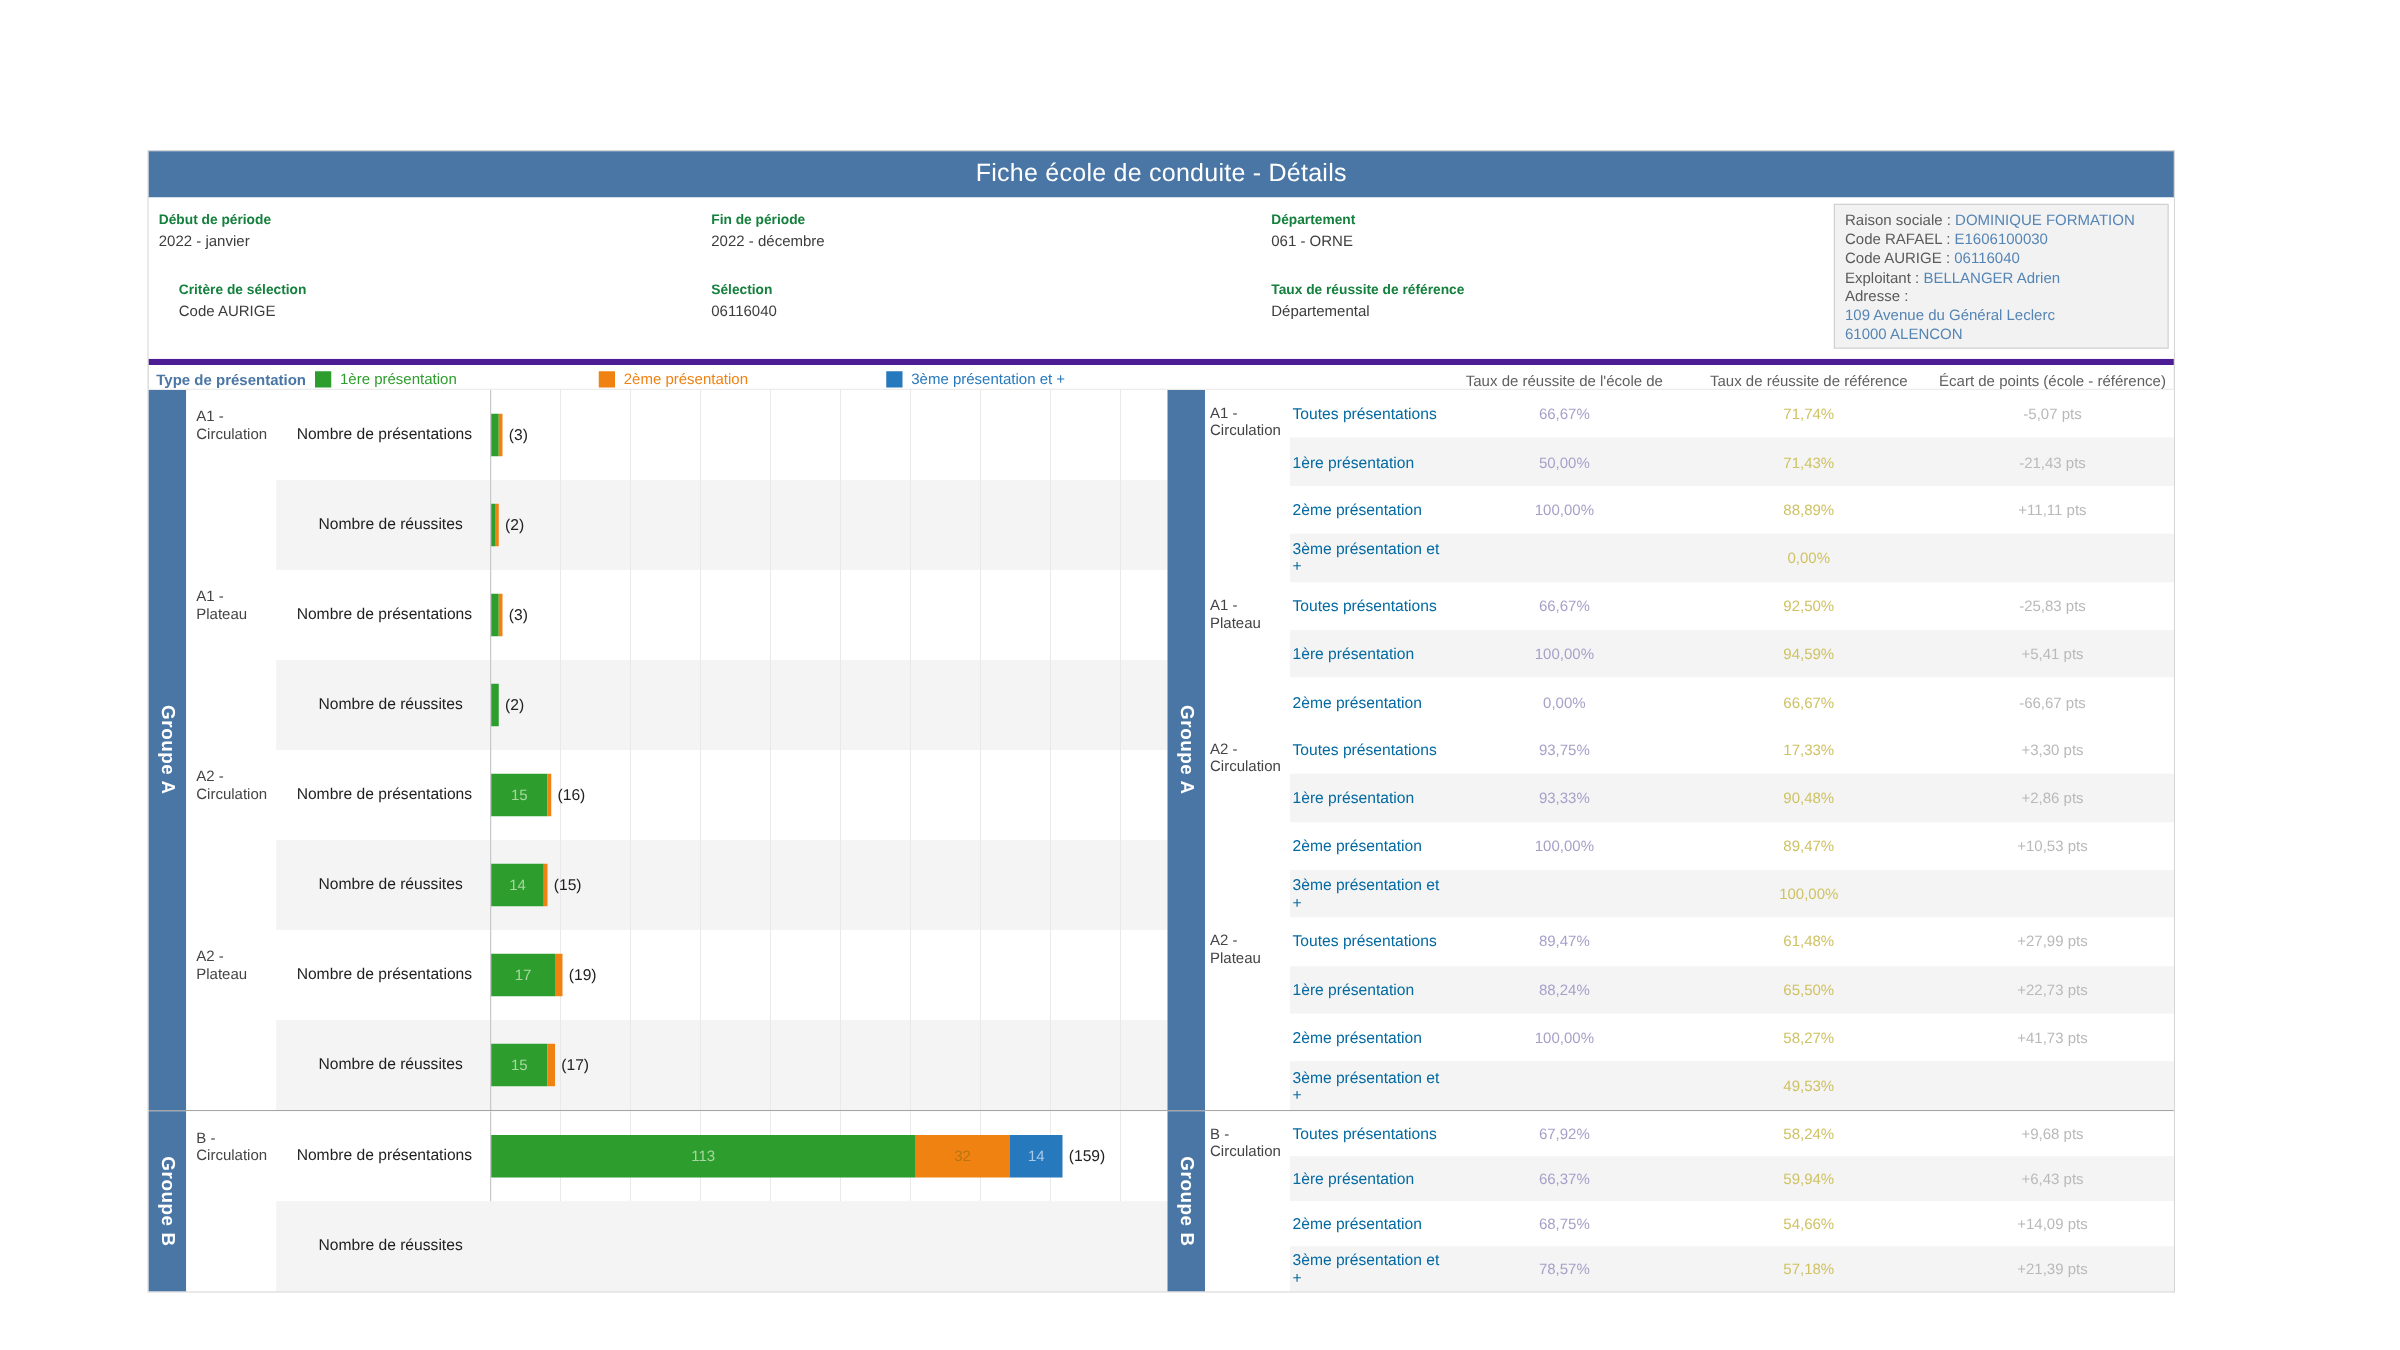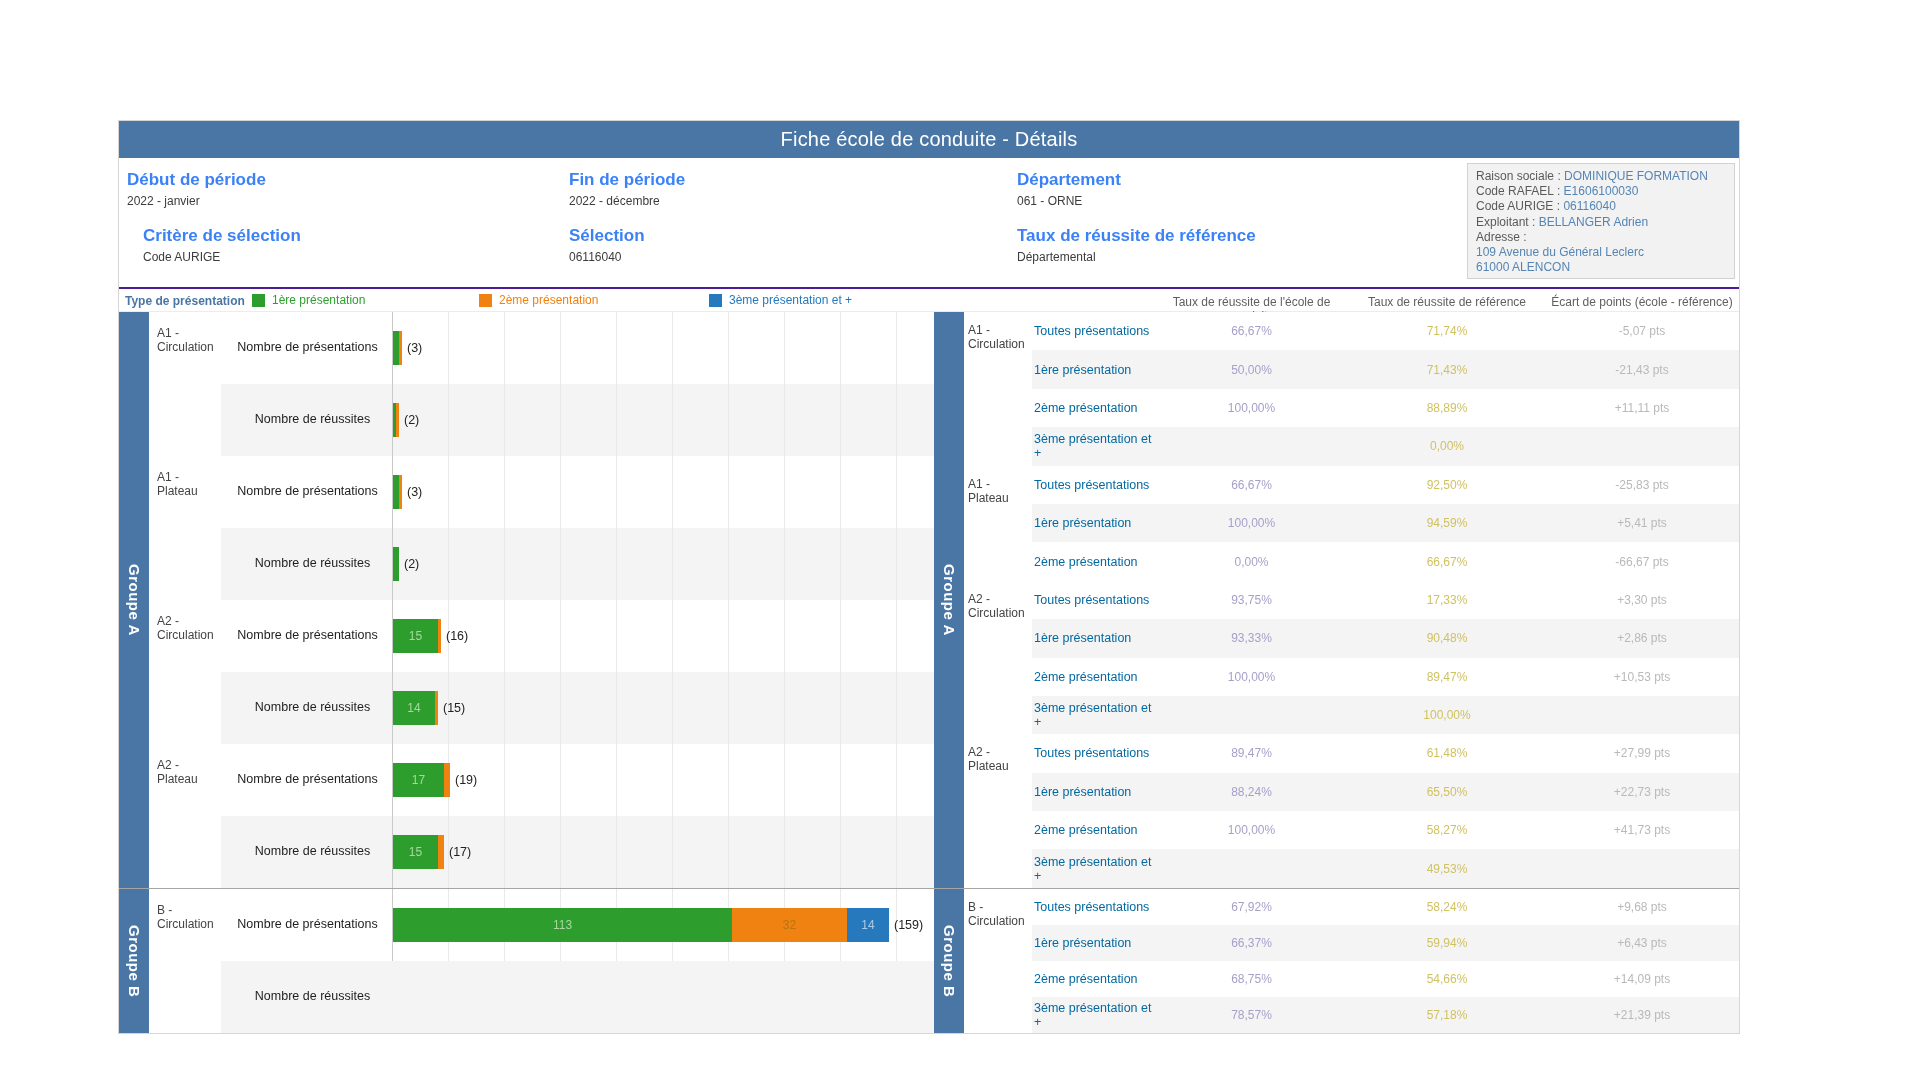--- a/index.html
+++ b/index.html
@@ -7,36 +7,36 @@
 
   .dashboard { position:absolute; left:118px; top:120px; width:1622px; border:1px solid #d6d6d6; background:#fff; }
 
   
   .title-bar { height:37px; background:#4a76a5; color:#fff; display:flex; align-items:center; justify-content:center;
                font-size:20px; letter-spacing:0.2px; }
 
   
   .info-section { position:relative; height:129px; background:#fff; }
   .filter { position:absolute; }
-  .filter .f-label { font-size:17px; font-weight:bold; color:#3b82f6; margin-bottom:4px; }
+  .filter .f-label { font-size:11px; font-weight:bold; color:#15803d; margin-bottom:4px; }
   .filter .f-value { font-size:12px; color:#3c3c3c; }
   .f0 { left:8px;   top:12px; }
   .f1 { left:450px; top:12px; }
   .f2 { left:898px; top:12px; }
   .f3 { left:24px;   top:68px; }
   .f4 { left:450px; top:68px; }
   .f5 { left:898px; top:68px; }
 
   .school-card { position:absolute; left:1348px; top:5px; width:268px; height:116px; background:#f2f2f2;
                  border:1px solid #d2d2d2; padding:5px 8px; font-size:12px; line-height:15.2px; }
   .school-card .c-label { color:#5a5a5a; }
   .school-card .c-value { color:#5585b5; }
 
   
-  .strip { height:25px; display:flex; border-top:2px solid #4c1d95; border-bottom:1px solid #ececec; }
+  .strip { height:25px; display:flex; border-top:5px solid #4c1d95; border-bottom:1px solid #ececec; }
   .legend-area { width:815px; position:relative; }
   .legend-title { position:absolute; left:6px; top:5px; font-size:12px; font-weight:bold; color:#4a76a5; }
   .legend-item { position:absolute; top:4px; display:flex; align-items:center; }
   .li0 { left:133px; } .li1 { left:360px; } .li2 { left:590px; }
   .swatch { width:13px; height:13px; display:inline-block; margin-right:7px; }
   .legend-item .l-label { font-size:12px; }
   .strip-spacer { width:220px; }
   .hcell { font-size:12px; color:#5f5f5f; text-align:center; padding-top:6px; }
   .h1 { width:195px; } .h2 { width:196px; } .h3 { flex:1; }
 
@@ -389,21 +389,21 @@
           <div class="cat-block">
             <div class="cat-label">B - Circulation</div>
             <div class="cat-rows">
               <div class="m-row">
                 <div class="m-label">Nombre de présentations</div>
                 <div class="m-plot">
                   <div class="bar">
                     <div class="seg" style="width: 339px; background: rgb(45, 158, 45);">
                       <span class="seg-val" style="color: rgb(168, 215, 160);">113</span>
                     </div>
-                    <div class="seg" style="width: 115px; background: rgb(239, 130, 17);">
+                    <div class="seg" style="width: 76px; background: rgb(239, 130, 17);">
                       <span class="seg-val" style="color: rgb(185, 117, 17);">32</span>
                     </div>
                     <div class="seg" style="width: 42px; background: rgb(39, 121, 189);">
                       <span class="seg-val" style="color: rgb(170, 203, 232);">14</span>
                     </div>
                     <span class="bar-total">(159)</span>
                   </div>
                 </div>
               </div>
               <div class="m-row alt">

